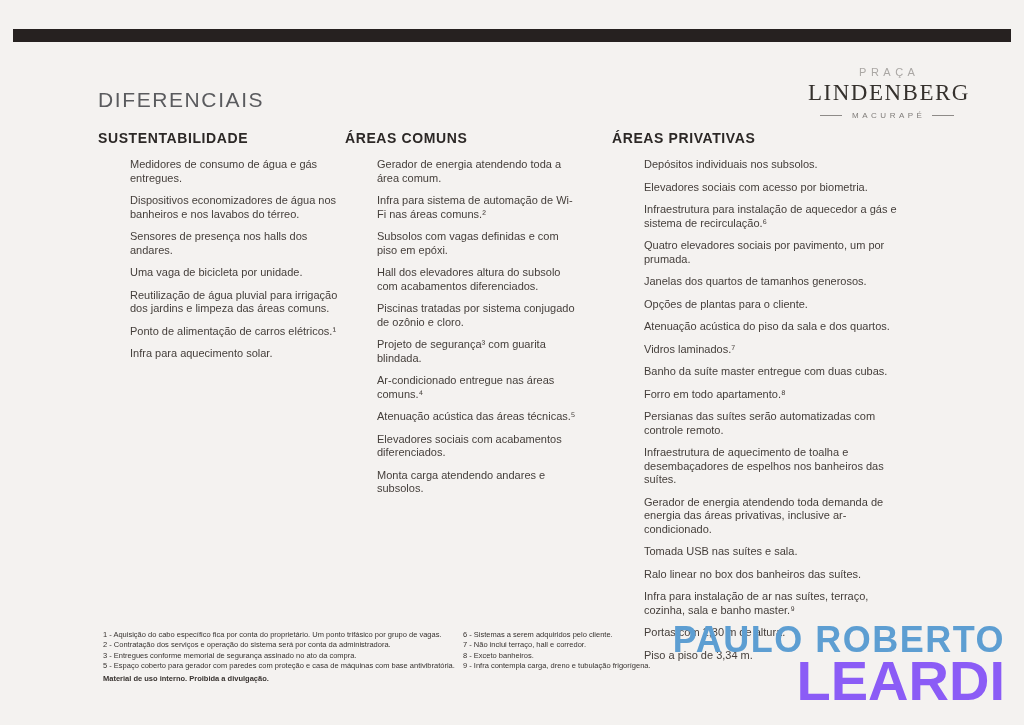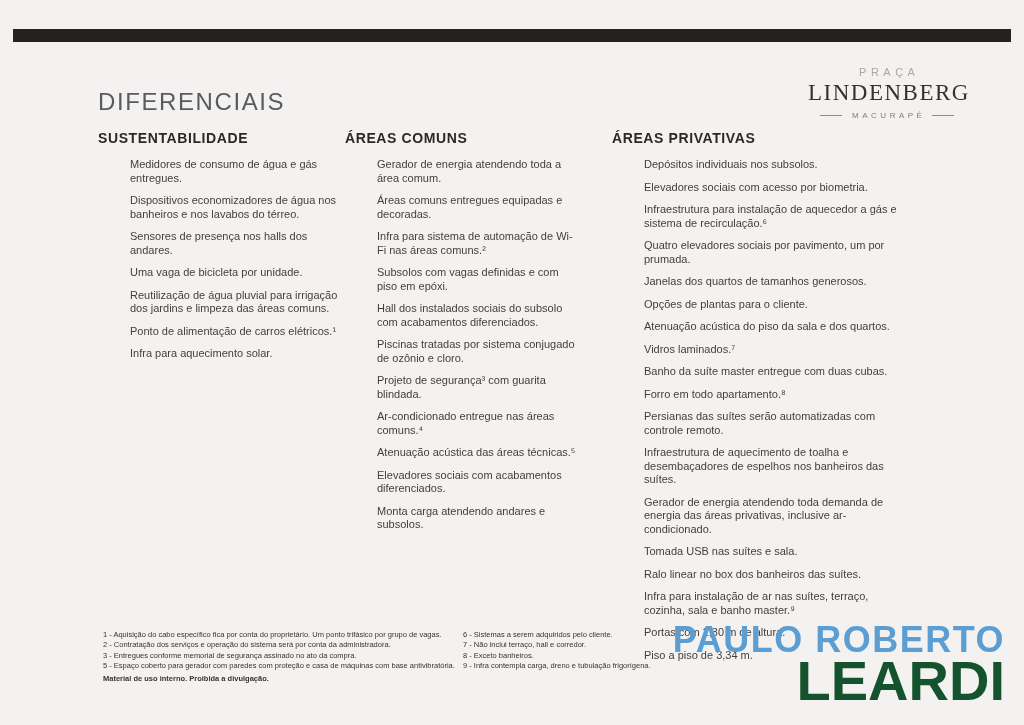--- a/index.html
+++ b/index.html
@@ -14,21 +14,21 @@
   }
   .top-bar {
     position: absolute;
     left: 13px; right: 13px; top: 29px;
     height: 13px;
     background: #262120;
   }
   .page-title {
     position: absolute;
     left: 98px; top: 88px;
-    font-size: 24px;
+    font-size: 21px;
     font-weight: 400;
     letter-spacing: 1.6px;
     color: #5a5b5e;
   }
   .col { position: absolute; top: 130px; }
   .col-1 { left: 98px;  width: 245px; }
   .col-2 { left: 345px; width: 233px; }
   .col-3 { left: 612px; width: 292px; }
   .col h2 {
     font-size: 14px;
@@ -116,21 +116,21 @@
     font-weight: bold;
     letter-spacing: 1.5px;
     color: #5d9ed2;
     white-space: nowrap;
     line-height: 28px;
   }
   .leardi-bottom {
     font-size: 56px;
     font-weight: bold;
     letter-spacing: 0px;
-    color: #14532d;
+    color: #8b5cf6;
     line-height: 52px;
     margin-top: 1px;
   }
 </style>
 </head>
 <body>
 
 <div class="canvas">
 
   <div class="top-bar"></div>
@@ -154,24 +154,23 @@
     <p>Sensores de presença nos halls dos andares.</p>
     <p>Uma vaga de bicicleta por unidade.</p>
     <p>Reutilização de água pluvial para irrigação dos jardins e limpeza das áreas comuns.</p>
     <p>Ponto de alimentação de carros elétricos.¹</p>
     <p>Infra para aquecimento solar.</p>
   </section>
 
   <section class="col col-2">
     <h2>ÁREAS COMUNS</h2>
     <p>Gerador de energia atendendo toda a área comum.</p>
-    <p>Áreas comuns entregues equipadas e decoradas.</p>
     <p>Infra para sistema de automação de Wi-Fi nas áreas comuns.²</p>
     <p>Subsolos com vagas definidas e com piso em epóxi.</p>
-    <p>Hall dos instalados sociais do subsolo com acabamentos diferenciados.</p>
+    <p>Hall dos elevadores altura do subsolo com acabamentos diferenciados.</p>
     <p>Piscinas tratadas por sistema conjugado de ozônio e cloro.</p>
     <p>Projeto de segurança³ com guarita blindada.</p>
     <p>Ar-condicionado entregue nas áreas comuns.⁴</p>
     <p>Atenuação acústica das áreas técnicas.⁵</p>
     <p>Elevadores sociais com acabamentos diferenciados.</p>
     <p>Monta carga atendendo andares e subsolos.</p>
   </section>
 
   <section class="col col-3">
     <h2>ÁREAS PRIVATIVAS</h2>

